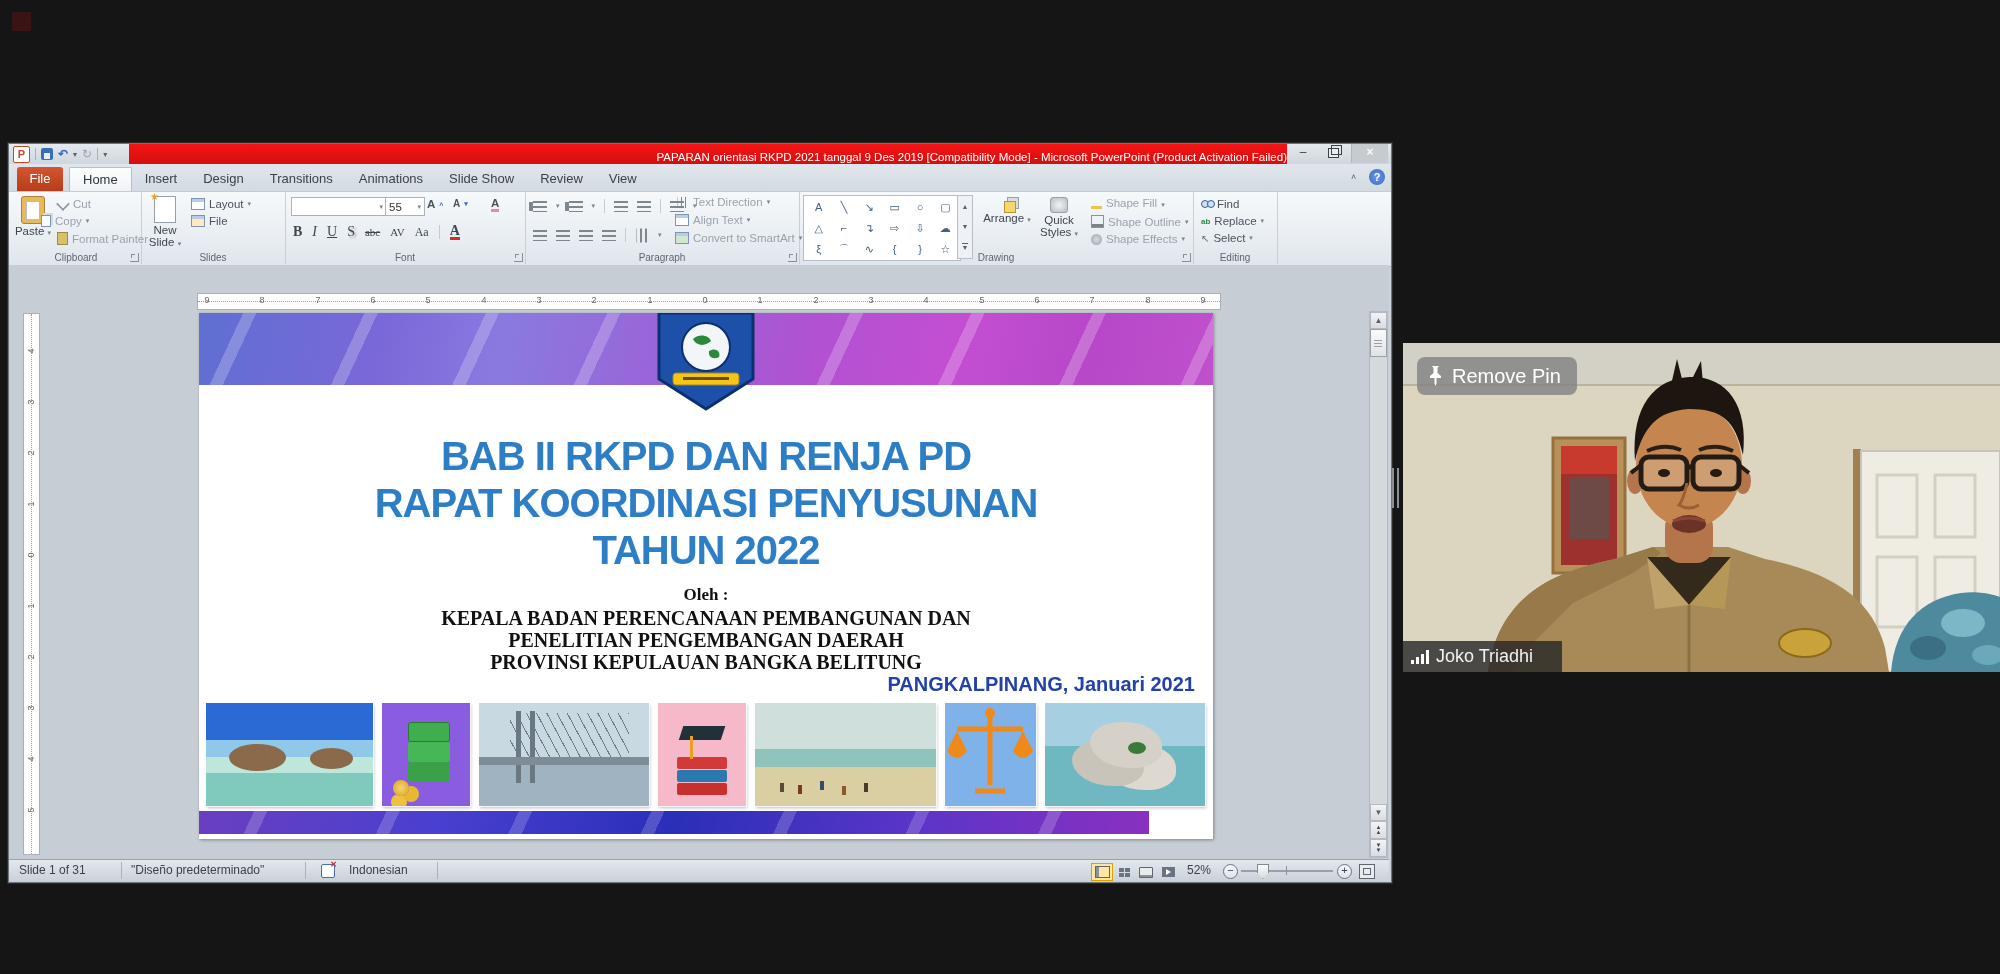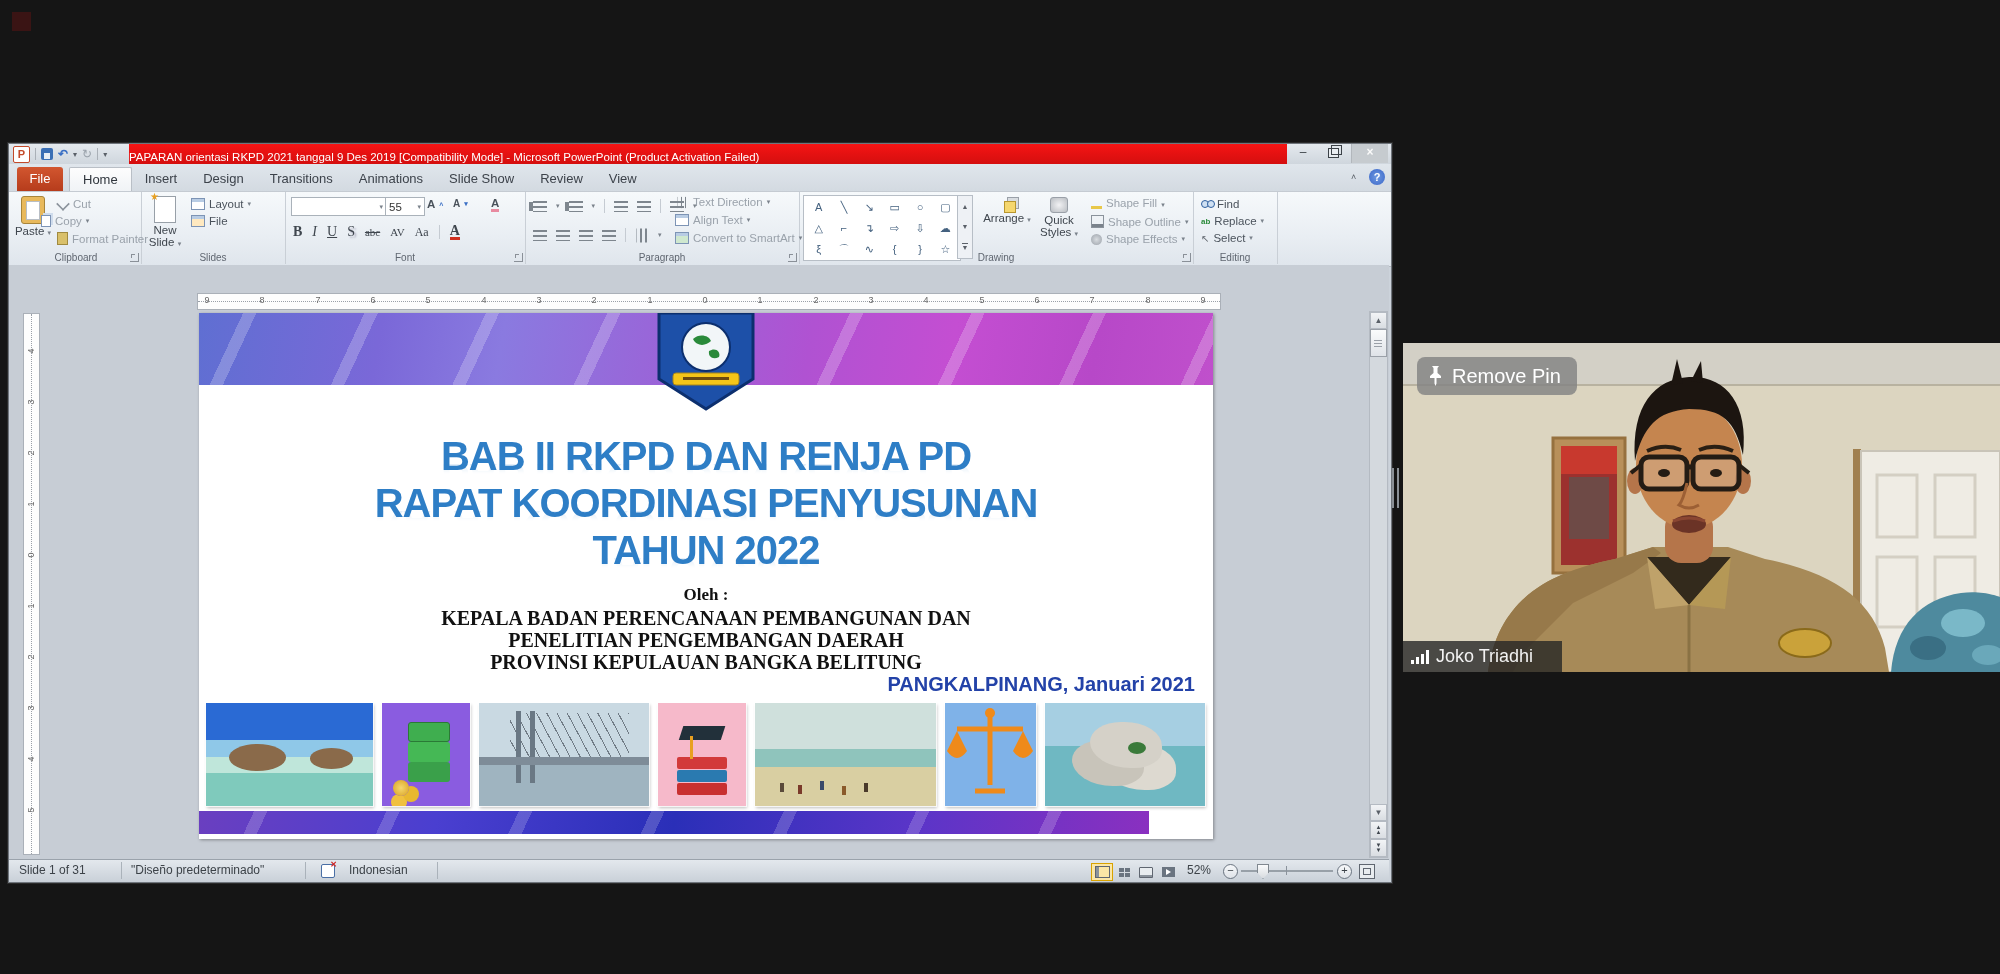--- a/index.html
+++ b/index.html
@@ -15,21 +15,21 @@
   .appicon{width:15px;height:15px;background:#fff;border:1px solid #c34a2a;border-radius:2px;
            color:#c34a2a;font-size:11px;font-weight:bold;text-align:center;line-height:14px;}
   .qsep{width:1px;height:12px;background:#aab0b7;}
   .saveicon{width:12px;height:12px;background:#3a6fb5;border-radius:2px;position:relative;}
   .saveicon:after{content:"";position:absolute;left:3px;top:5px;width:6px;height:6px;background:#e8eef5;}
   .qg{font-size:12px;line-height:14px;}
   .qundo{color:#3a6fc4;font-weight:bold;}
   .qredo{color:#9aa2ab;}
   .qdd{font-size:8px;color:#5a6068;}
   .title-red{left:120px;top:0;width:1158px;height:25px;background:linear-gradient(#f51414,#cc0d0d);
-             display:flex;align-items:center;justify-content:flex-start;}
+             display:flex;align-items:center;justify-content:flex-end;}
   .title-red span{color:#fff;font-size:11.5px;white-space:nowrap;}
   .winbtn{top:0;height:19px;text-align:center;color:#3c4248;font-size:12px;line-height:17px;}
   .btn-min{left:1280px;width:28px;}
   .btn-restore{left:1310px;width:28px;}
   .restore-glyph{margin:4px auto 0;width:9px;height:8px;border:1px solid #3c4248;background:#e9edf1;position:relative;}
   .restore-glyph:before{content:"";position:absolute;left:2px;top:-4px;width:9px;height:8px;border:1px solid #3c4248;}
   .btn-close{left:1342px;width:36px;background:#c6cbcf;border-left:1px solid #b2b7bc;color:#fafafa;font-weight:bold;}
   
   .tabsrow{left:0;top:20px;width:100%;height:27px;background:linear-gradient(#e0e6ec,#d3dae1);}
   .filetab{left:8px;top:3px;width:46px;height:24px;background:linear-gradient(#d2562f,#b63c1c);

